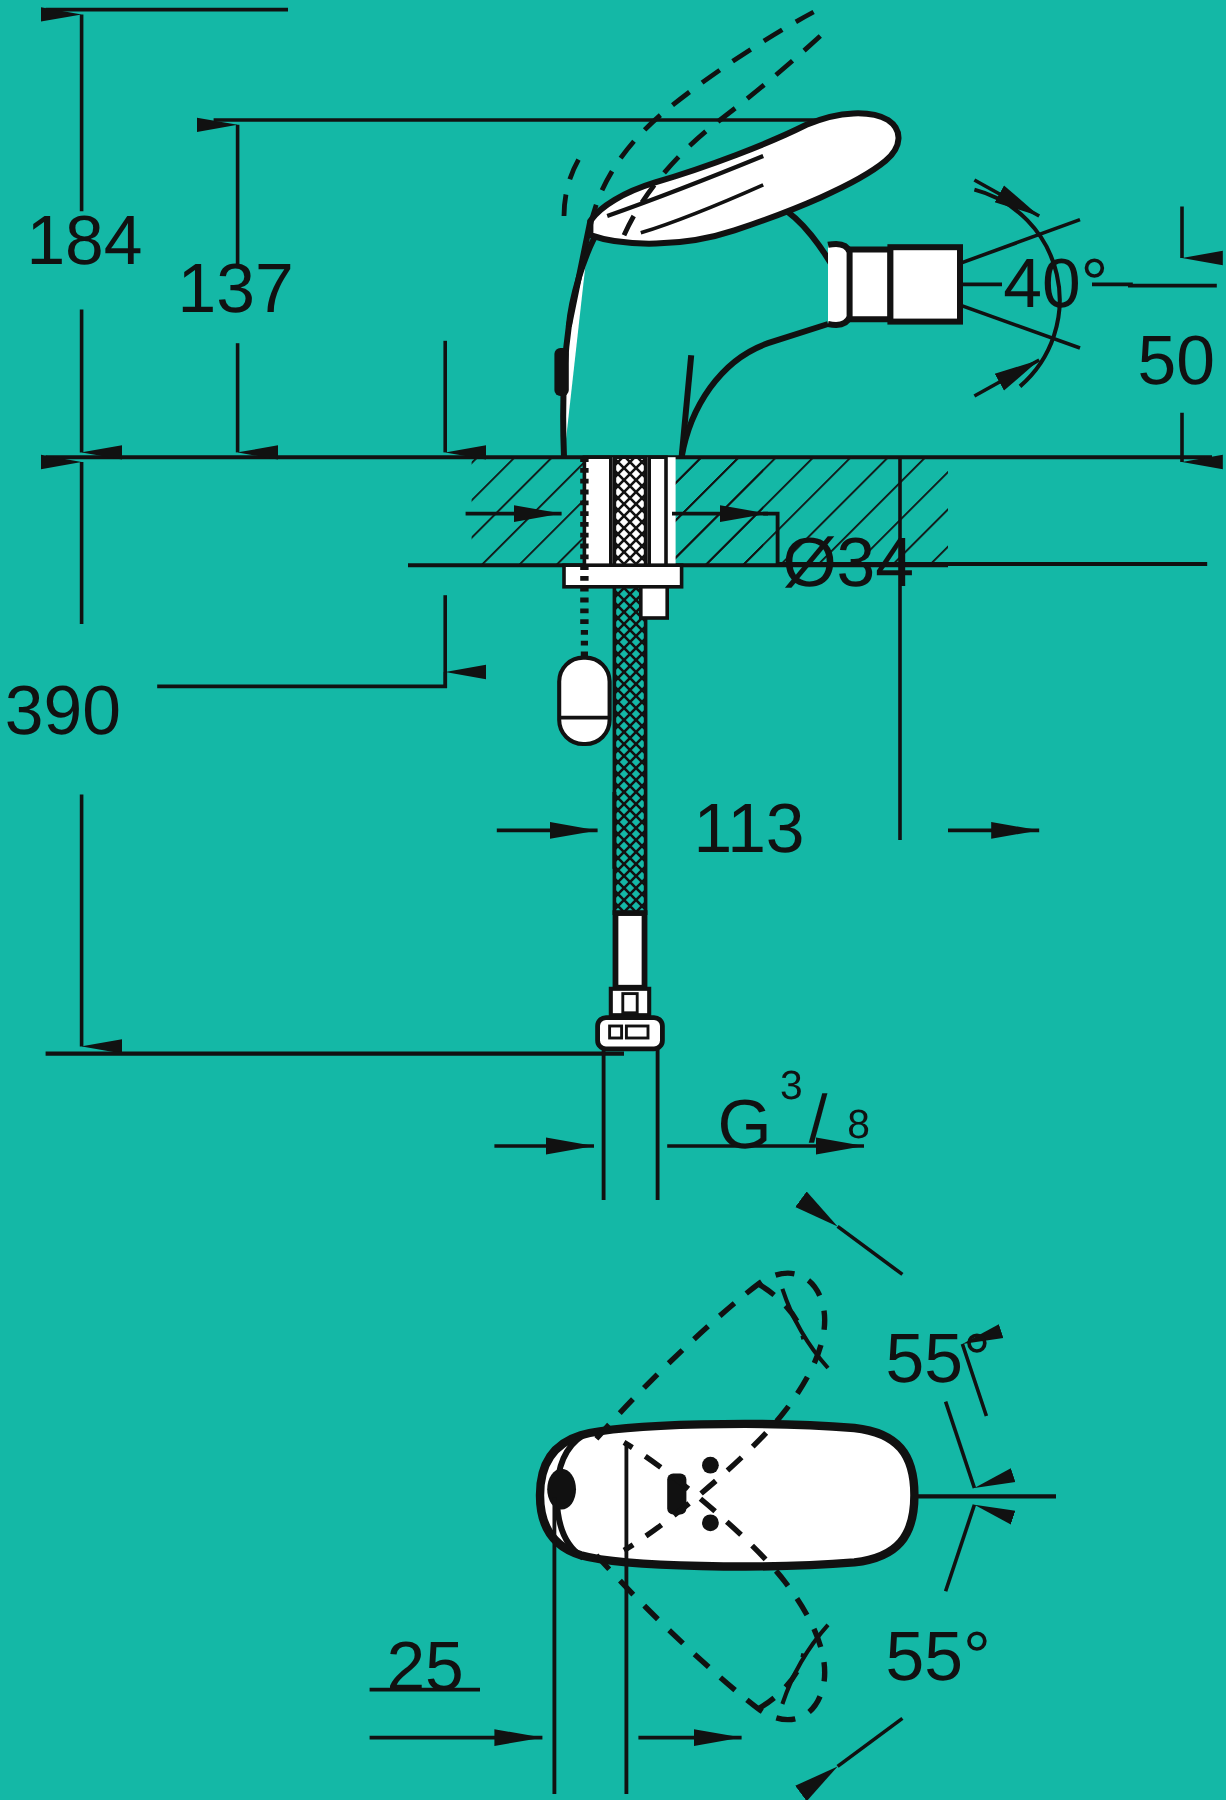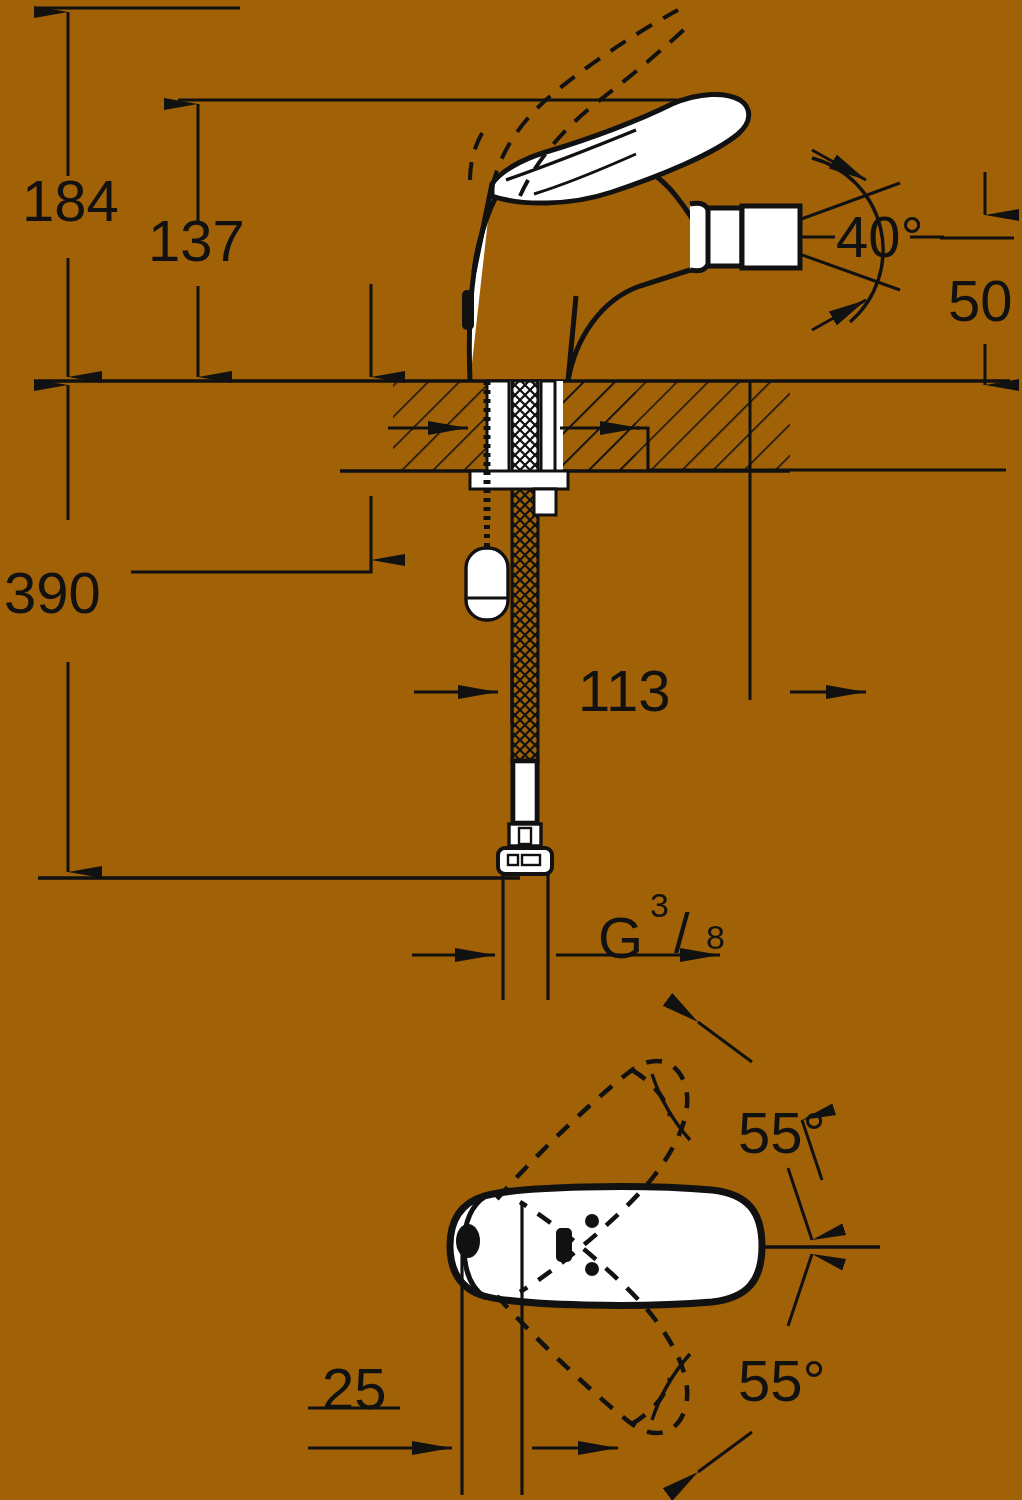--- a/index.html
+++ b/index.html
@@ -1,17 +1,17 @@
 <!DOCTYPE html>
 <html><head>
 <meta charset="utf-8">
 <style>
   html,body{margin:0;padding:0;background:#ffffff;}
   body{width:1022px;height:1500px;font-family:"Liberation Sans",sans-serif;overflow:hidden;}
-  #stage{position:relative;width:1022px;height:1500px;background:#a16207;}
+  #stage{position:relative;width:1022px;height:1500px;background:#14b8a6;}
   svg.layer{position:absolute;left:0;top:0;width:1022px;height:1500px;}
   .dimtext{position:absolute;font-family:"Liberation Sans",sans-serif;color:#111111;white-space:nowrap;line-height:1;}
   .t-big{font-size:58px;}
   .frac{position:absolute;font-family:"Liberation Sans",sans-serif;color:#111111;}
   .frac .num{font-size:34px;position:absolute;}
   .frac .den{font-size:34px;position:absolute;}
   .frac .slash{font-size:56px;position:absolute;}
   .frac .g{font-size:58px;position:absolute;}
 </style>
 </head>
@@ -242,20 +242,21 @@
 
   <div class="dimtext t-big" style="left:22px; top:172px;">184</div>
 
   <div class="dimtext t-big" style="left:148px; top:212px;">137</div>
 
   <div class="dimtext t-big" style="left:836px; top:208px;">40°</div>
 
   <div class="dimtext t-big" style="left:948px; top:272px;">50</div>
 
 
+  <div class="dimtext t-big" style="left:652px; top:440px;">Ø34</div>
 
   <div class="dimtext t-big" style="left:4px; top:564px;">390</div>
 
   <div class="dimtext t-big" style="left:578px; top:662px;text-align:center;">113</div>
 
   <div class="frac" style="left:598px; top:890px; width:180px; height:80px;">
     <span class="g" style="left:0px; top:14px;">G</span>
     <span class="num" style="left:52px; top:-4px;">3</span>
     <span class="slash" style="left:76px; top:10px;">/</span>
     <span class="den" style="left:108px; top:28px;">8</span>

